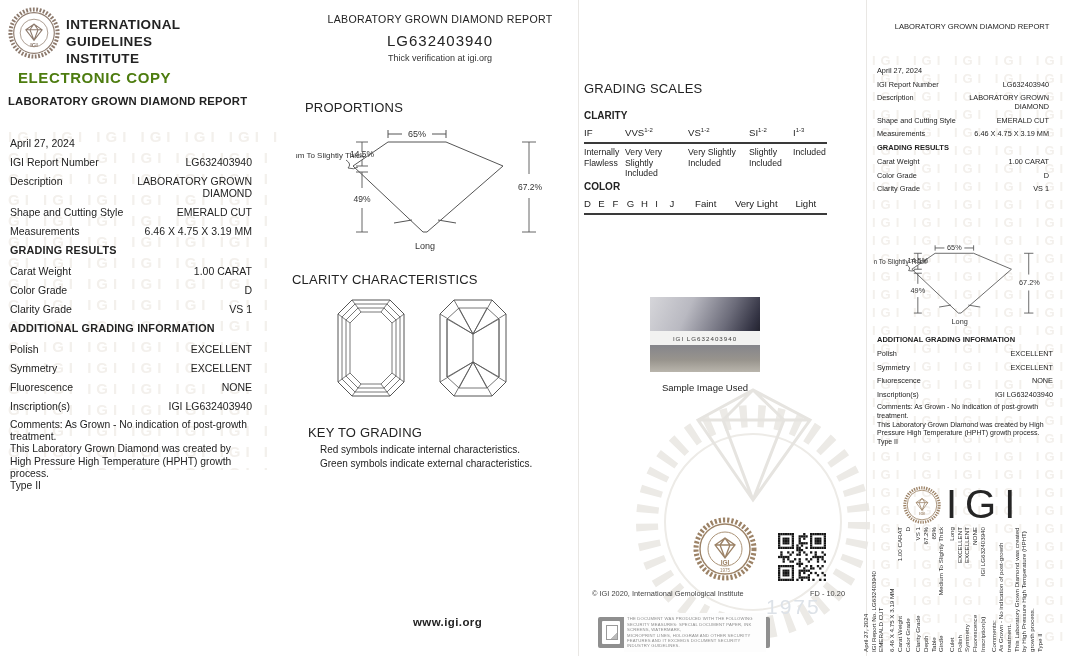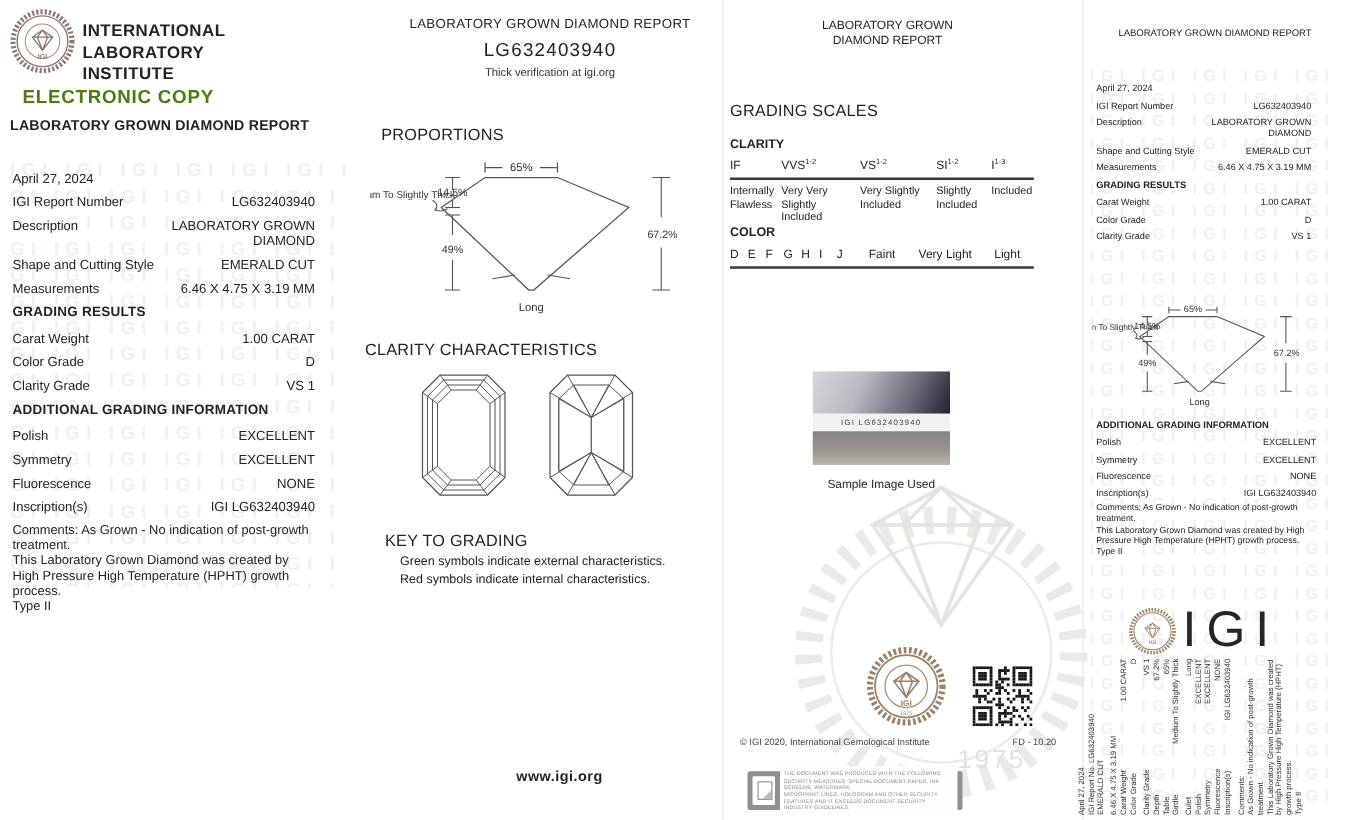--- a/index.html
+++ b/index.html
@@ -106,21 +106,21 @@
     <svg width="52" height="52" viewBox="0 0 64 64">
       <circle cx="32" cy="32" r="29" fill="none" stroke="#8d7a6d" stroke-width="5" stroke-dasharray="2.2 2"></circle>
       <circle cx="32" cy="32" r="25" fill="none" stroke="#8d7a6d" stroke-width="1.4"></circle>
       <circle cx="32" cy="32" r="17" fill="none" stroke="#9b8a7d" stroke-width="1"></circle>
       <path d="M22 28 L32 21 L42 28 L32 41 Z M22 28 L42 28 M27 28 L32 21 M37 28 L32 21 M27 28 L32 41 M37 28 L32 41" fill="none" stroke="#8d7a6d" stroke-width="1.3"></path>
       <text x="32" y="49" font-size="7" fill="#8d7a6d" text-anchor="middle" font-weight="bold">IGI</text>
     </svg>
   </div>
   <div class="brand">
     <div>INTERNATIONAL</div>
-    <div>LABORATORY</div>
+    <div>GUIDELINES</div>
     <div>INSTITUTE</div>
   </div>
   <div class="ecopy">ELECTRONIC COPY</div>
   <div class="ltitle">LABORATORY GROWN DIAMOND REPORT</div>
 
   <div class="lcol">
     <div class="frow">
       <span>April 27, 2024</span>
     </div>
     <div class="frow">
@@ -229,28 +229,24 @@
       <path d="M21 10 H49 L61 21 V79 L49 90 H21 L9 79 V21 Z" stroke-width="0.8"></path>
       <path d="M35 36 V64"></path>
       <path d="M16 2 L35 36 L54 2 M2 16 L35 36 L68 16 M9 21 L35 36 L61 21" stroke-width="0.8"></path>
       <path d="M16 98 L35 64 L54 98 M2 84 L35 64 L68 84 M9 79 L35 64 L61 79" stroke-width="0.8"></path>
       <path d="M9 21 L9 79 M61 21 L61 79 M21 10 L35 36 M49 10 L35 36 M21 90 L35 64 M49 90 L35 64" stroke-width="0.8"></path>
     </g>
   </svg>
 
   <div class="h2" style="left:308px;top:425px;">KEY TO GRADING</div>
   <div class="keys">
+    <div>Red symbols indicate internal characteristics.</div>
     <div>Green symbols indicate external characteristics.</div>
-    <div>Red symbols indicate internal characteristics.</div>
-  </div>
-
-  <div class="rtitle" style="left:620px;top:15px;width:180px;font-size:9.6px;line-height:11.5px;">
-    <div>LABORATORY GROWN</div>
-    <div>DIAMOND REPORT</div>
-  </div>
+  </div>
+
 
   <div class="gs" style="top:81px;">
     <div class="h2" style="position:static;">GRADING SCALES</div>
   </div>
   <div class="gs" style="top:110px;font-weight:700;font-size:10px;">CLARITY</div>
 
   <div class="gs" style="top:127px;">
     <div class="cg-row">
       <div class="cg" style="width:41px;"><span>IF</span><sup></sup></div>
       <div class="cg" style="width:63px;"><span>VVS</span><sup>1-2</sup></div>

